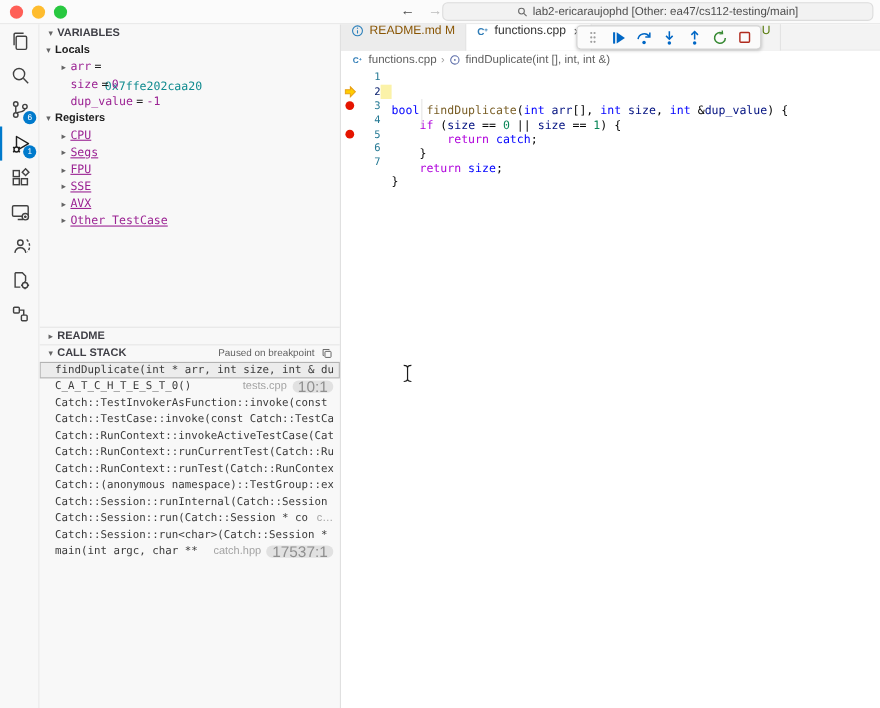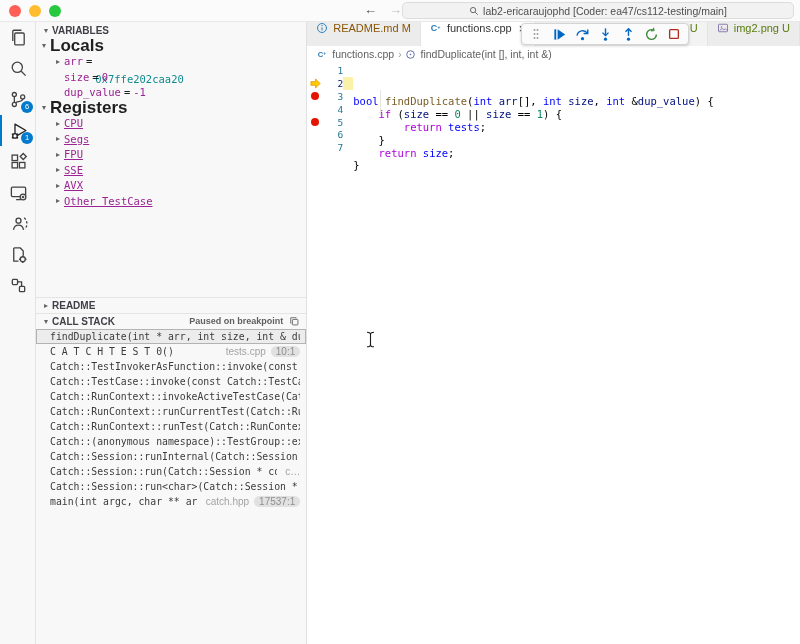--- a/index.html
+++ b/index.html
@@ -37,41 +37,41 @@
                 border-right: 1px solid #dedede; color: #388a34; }
   .launchlabel { flex: 1; padding: 0 6px; font-size: 10.5px; color: #3c3c3c; white-space: nowrap; }
   .launchchev { width: 18px; color: #5f5f5f; display: flex; justify-content: center; }
   .sideact { margin-left: 8px; color: #424242; display: flex; align-items: center; }
   .sideact.more { font-size: 12px; letter-spacing: 1px; margin-left: 9px; color: #555; }
 
   .sech { height: 16px; display: flex; align-items: center; padding: 0 6px 0 4px;
           font-size: 10px; font-weight: 700; color: #3f3f46; }
   .sech .twist { width: 12px; font-size: 8px; color: #646465; text-align: center; font-weight: 400; }
   .sech.bordered { border-top: 1px solid #e5e5e5; }
-  .paused { margin-left: auto; font-size: 9px; font-weight: 700; color: #5f5f5f; }
+  .paused { margin-left: auto; font-size: 9px; font-weight: 400; color: #5f5f5f; }
   .copyic { margin-left: 6px; color: #5a5a5a; display: flex; }
 
   .vartree { }
   .vrow { height: 15.5px; display: flex; align-items: center; font-family: "DejaVu Sans Mono", monospace; font-size: 10.5px; }
   .vrow .twist { width: 12px; font-size: 8px; color: #646465; text-align: center; font-family: "Liberation Sans", sans-serif; }
-  .scopelab { font-family: "Liberation Sans", sans-serif; font-weight: 700; font-size: 17px; color: #1f1f1f; }
+  .scopelab { font-family: "Liberation Sans", sans-serif; font-weight: 700; font-size: 10px; color: #1f1f1f; }
   .vname { color: #9b2393; } .veq { color: #1f1f1f; padding: 0 3px; }
   .vv-num { color: #9b2393; } .vv-addr { color: #0e8a8e; margin-top: 36px; }
   .reglab { color: #9b2393; text-decoration: underline; }
 
   .spacer-vars { height: 88px; }
 
   .stacklist { }
   .srow { height: 15px; display: flex; align-items: center; padding: 0 6px 0 14px;
           font-family: "DejaVu Sans Mono", monospace; font-size: 9.8px; color: #3b3b3b; white-space: nowrap; overflow: hidden; }
   .srow .slabel { overflow: hidden; text-overflow: clip; }
   .srow.selected { background: #ececec; outline: 1px solid #b3b3b3; outline-offset: -1px; }
   .sfile { margin-left: auto; padding-left: 8px; font-family: "Liberation Sans", sans-serif; font-size: 10px; color: #a3a3a3; }
   .sbadge { margin-left: 5px; background: #e1e1e1; color: #8f8f8f; border-radius: 7px; height: 11px; line-height: 11px;
-            padding: 0 5px; font-family: "Liberation Sans", sans-serif; font-size: 10px; }
+            padding: 0 5px; font-family: "Liberation Sans", sans-serif; font-size: 14px; }
 
   
   .editor { flex: 1; display: flex; flex-direction: column; position: relative; background: #fff; }
   .tabbar { height: 24px; background: #f3f3f3; display: flex; position: relative; border-bottom: 1px solid #ececec; }
   .tab { height: 24px; display: flex; align-items: flex-start; gap: 5px; padding: 0 9px;
          border-right: 1px solid #e3e3e3; font-size: 11px; background: #ececec; white-space: nowrap; }
   .tab.active { background: #ffffff; }
   .tab .tlabel.mod { color: #895503; } .tab .tstatus.mod { color: #895503; }
   .tab .tlabel.unt { color: #587c0c; } .tab .tstatus.unt { color: #587c0c; }
   .tab .tlabel.none { color: #333333; }
@@ -115,21 +115,21 @@
   </div>
   <div class="navarrows">
     <span class="back">←</span>
     <span class="fwd">→</span>
   </div>
   <div class="cmdcenter">
     <svg width="10" height="10" viewBox="0 0 16 16" fill="none" stroke="#6a6a6a" stroke-width="1.6">
         <circle cx="6.5" cy="6.5" r="4.2"></circle>
         <line x1="9.8" y1="9.8" x2="14" y2="14"></line>
       </svg>
-    <span>lab2-ericaraujophd [Coder: ea47/cs112-testing/main]</span>
+    <span>lab2-ericaraujophd [Other: ea47/cs112-testing/main]</span>
   </div>
 </div>
 
 <div class="mainrow">
   <div class="activitybar" id="activitybar">
       <div class="abitem">
         <svg width="19" height="19" viewBox="0 0 16 16" fill="none" stroke="currentColor" stroke-width="1.1">
           <rect x="4.8" y="4.2" width="8" height="10" rx="1"></rect>
           <path d="M3.2 11V2.8c0-.5.4-.9.9-.9h6.4"></path>
         </svg>
@@ -343,30 +343,20 @@
         <div class="tab clipped">
           <span>
             <svg width="12" height="12" viewBox="0 0 16 16" fill="none" stroke="#8a7cae" stroke-width="1.3">
               <rect x="2" y="3" width="12" height="10" rx="1"></rect>
               <circle cx="6" cy="6.6" r="1.1" fill="#8a7cae" stroke="none"></circle>
               <path d="M3.5 11.5l3.2-3 2.4 2.2 2-1.8 2.4 2.6"></path>
             </svg>
           </span>
           <span><span class="tlabel unt">ng</span><span class="tstatus unt"> U</span></span>
         </div>
-        <div class="tab">
-          <span>
-            <svg width="12" height="12" viewBox="0 0 16 16" fill="none" stroke="#8a7cae" stroke-width="1.3">
-              <rect x="2" y="3" width="12" height="10" rx="1"></rect>
-              <circle cx="6" cy="6.6" r="1.1" fill="#8a7cae" stroke="none"></circle>
-              <path d="M3.5 11.5l3.2-3 2.4 2.2 2-1.8 2.4 2.6"></path>
-            </svg>
-          </span>
-          <span><span class="tlabel unt">img2.png</span><span class="tstatus unt"> U</span></span>
-        </div>
         <div class="dbgtoolbar">
           <span class="dbgbtn dbg-grip">
             <svg width="10" height="16" viewBox="0 0 8 16" fill="currentColor">
               <circle cx="2.5" cy="4" r="1"></circle>
               <circle cx="5.5" cy="4" r="1"></circle>
               <circle cx="2.5" cy="8" r="1"></circle>
               <circle cx="5.5" cy="8" r="1"></circle>
               <circle cx="2.5" cy="12" r="1"></circle>
               <circle cx="5.5" cy="12" r="1"></circle>
             </svg>
@@ -440,21 +430,21 @@
           <span class="lnum cur">2</span>
           <span class="gaps"></span>
           <span class="ltext"><span class="tk-pl">    </span><span class="tk-c">if</span><span class="tk-pl"> (</span><span class="tk-p">size</span><span class="tk-pl"> == </span><span class="tk-n">0</span><span class="tk-pl"> || </span><span class="tk-p">size</span><span class="tk-pl"> == </span><span class="tk-n">1</span><span class="tk-pl">) {</span></span>
         </div>
         <div class="line">
           <span class="glyph">
             <span class="bpdot"></span>
           </span>
           <span class="lnum">3</span>
           <span class="gaps"></span>
-          <span class="ltext"><span class="tk-pl">        </span><span class="tk-c">return</span><span class="tk-pl"> </span><span class="tk-k">tests</span><span class="tk-pl">;</span></span>
+          <span class="ltext"><span class="tk-pl">        </span><span class="tk-c">return</span><span class="tk-pl"> </span><span class="tk-k">catch</span><span class="tk-pl">;</span></span>
         </div>
         <div class="line">
           <span class="glyph"></span>
           <span class="lnum">4</span>
           <span class="gaps"></span>
           <span class="ltext"><span class="tk-pl">    }</span></span>
         </div>
         <div class="line">
           <span class="glyph">
             <span class="bpdot"></span>

